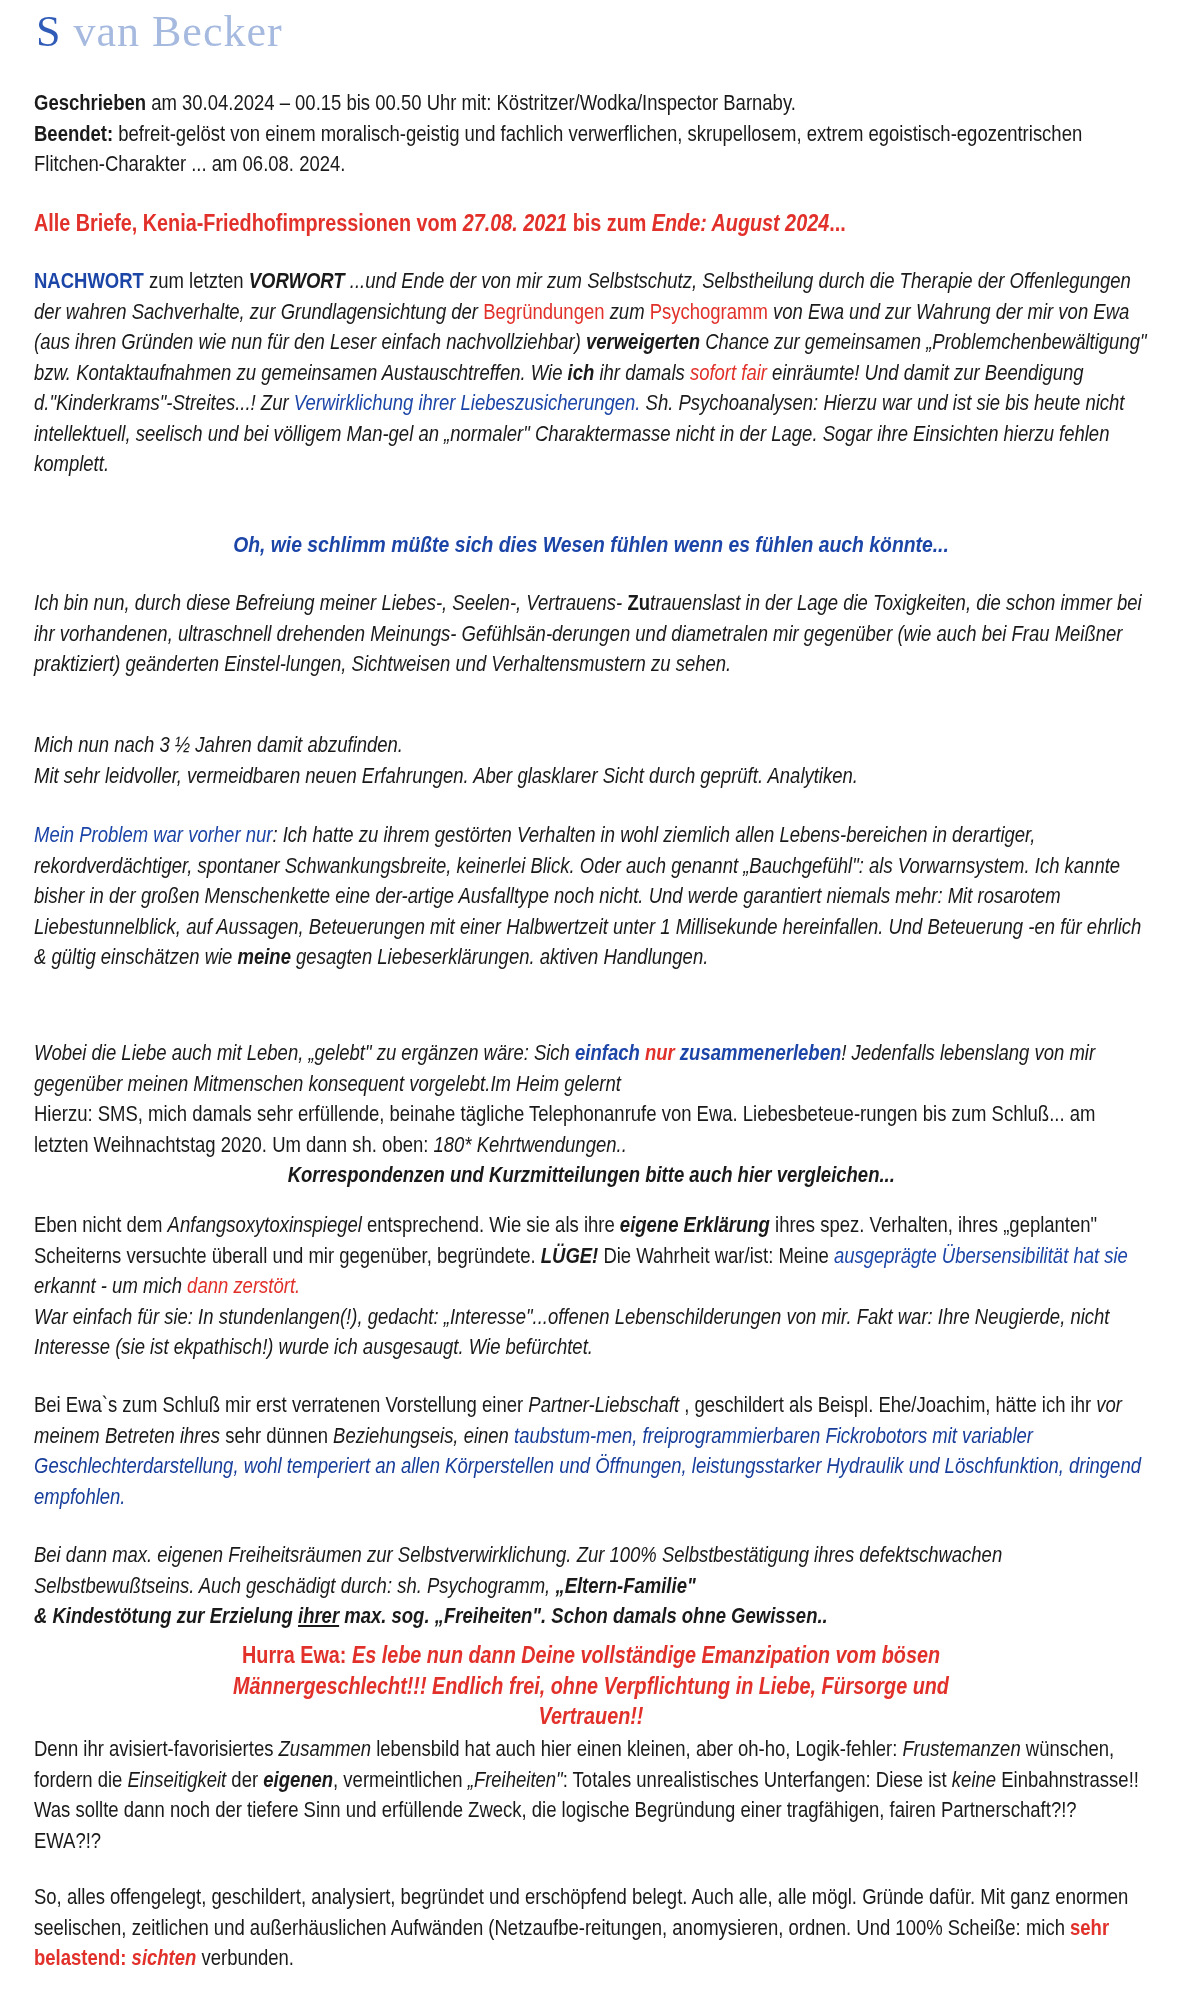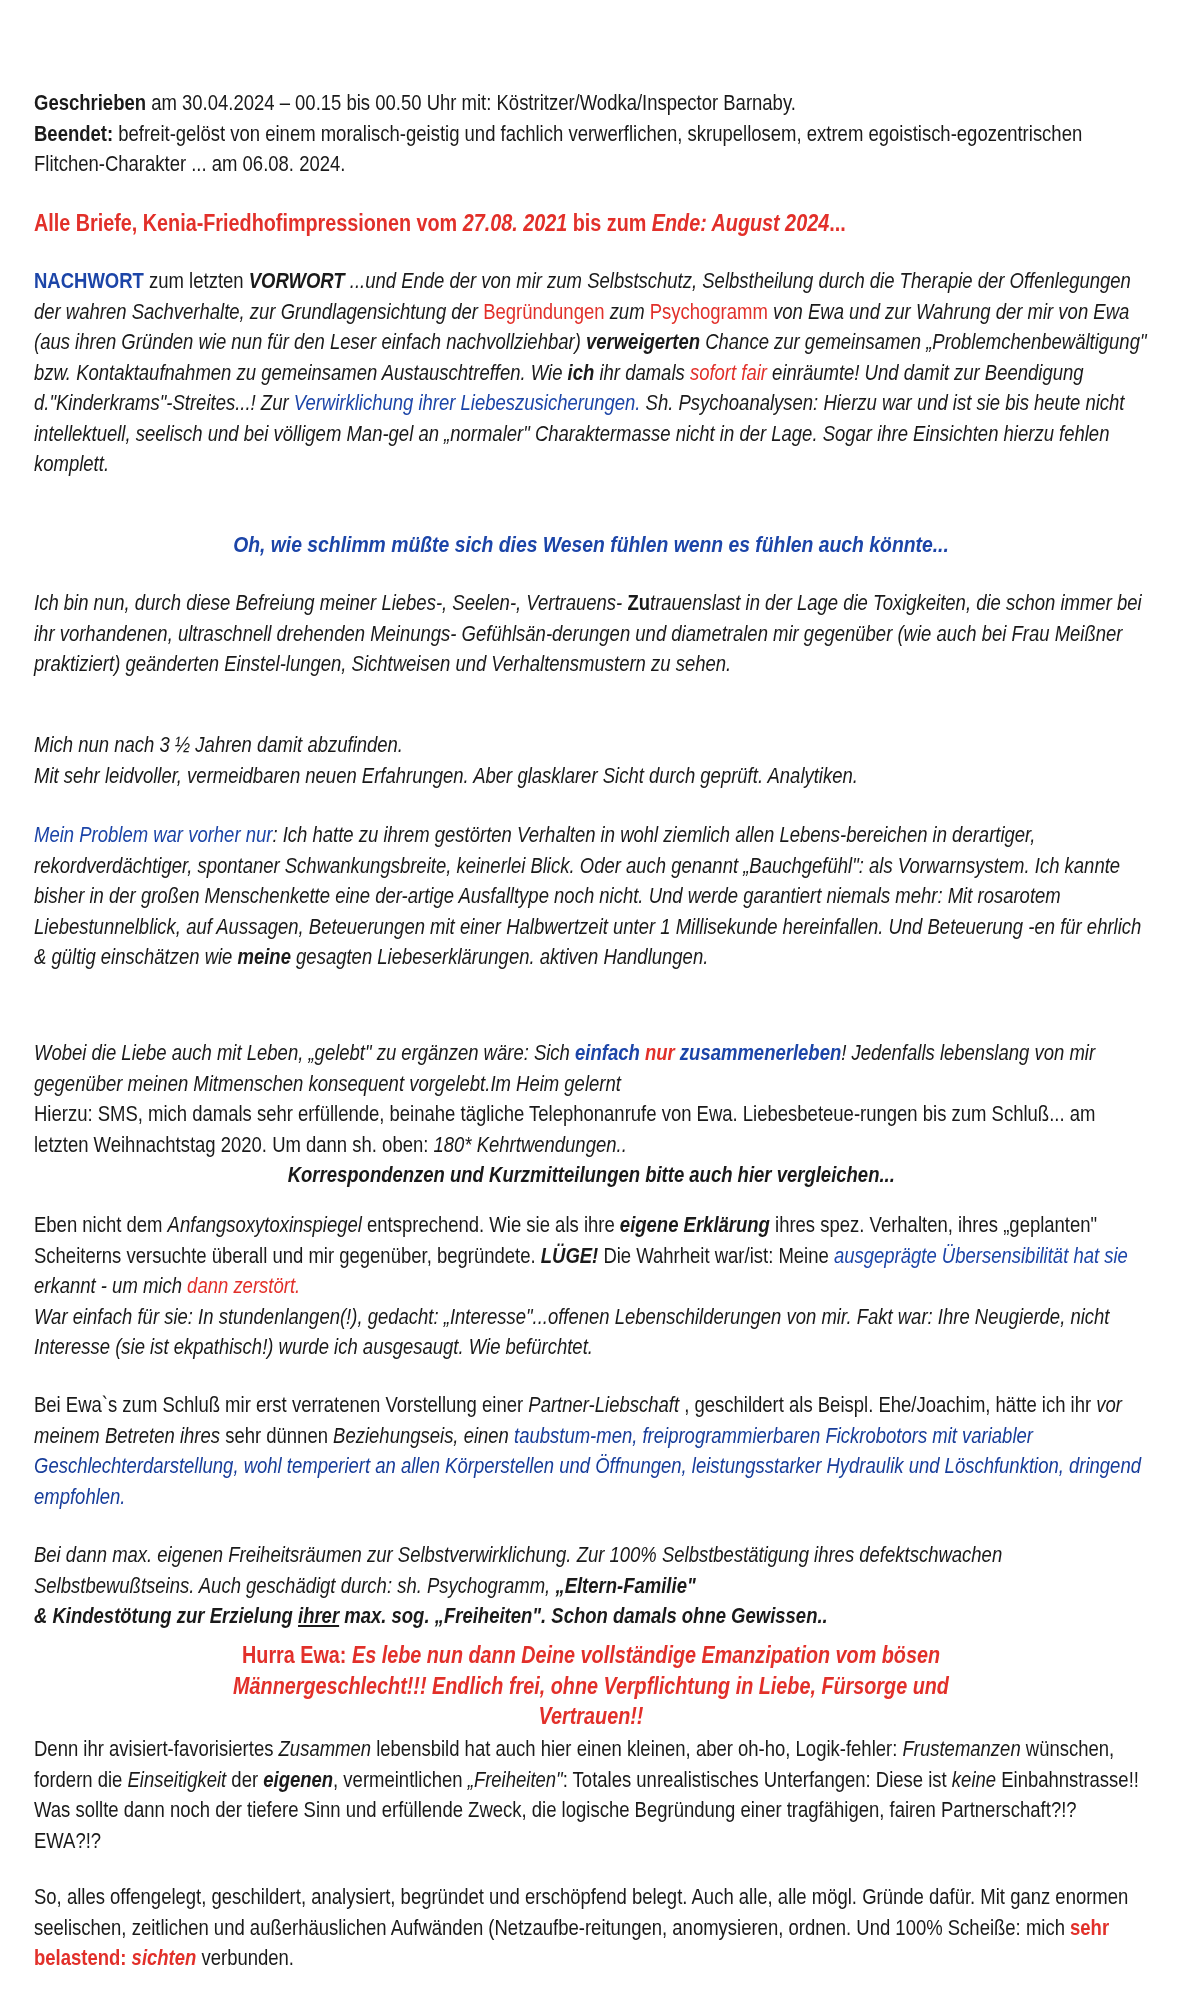--- a/index.html
+++ b/index.html
@@ -21,20 +21,23 @@
   .darkblue { color: #173d9a; }
   .u { text-decoration: underline; }
   .center { text-align: center; }
   .heading-red { font-weight: bold; color: #e2302a; font-size: 23px; }
 </style>
 </head>
 <body>
 
 <div class="page">
 
+  <div class="title">
+    <span>S</span><span class="faded">  van Becker</span>
+  </div>
 
   <div class="block cond" style="top:88px;">
     <p><span class="b">Geschrieben</span><span> am 30.04.2024 – 00.15 bis 00.50 Uhr mit: Köstritzer/Wodka/Inspector Barnaby.</span></p>
     <p><span class="b">Beendet:</span><span> befreit-gelöst von einem moralisch-geistig und fachlich verwerflichen, skrupellosem, extrem egoistisch-egozentrischen Flitchen-Charakter ... am 06.08. 2024.</span></p>
   </div>
 
   <div class="block cond" style="top:208px;">
     <p class="heading-red"><span>Alle Briefe, Kenia-Friedhofimpressionen vom </span><span class="i">27.08. 2021</span><span> bis zum </span><span class="i">Ende: August 2024</span><span>...</span></p>
   </div>
 

